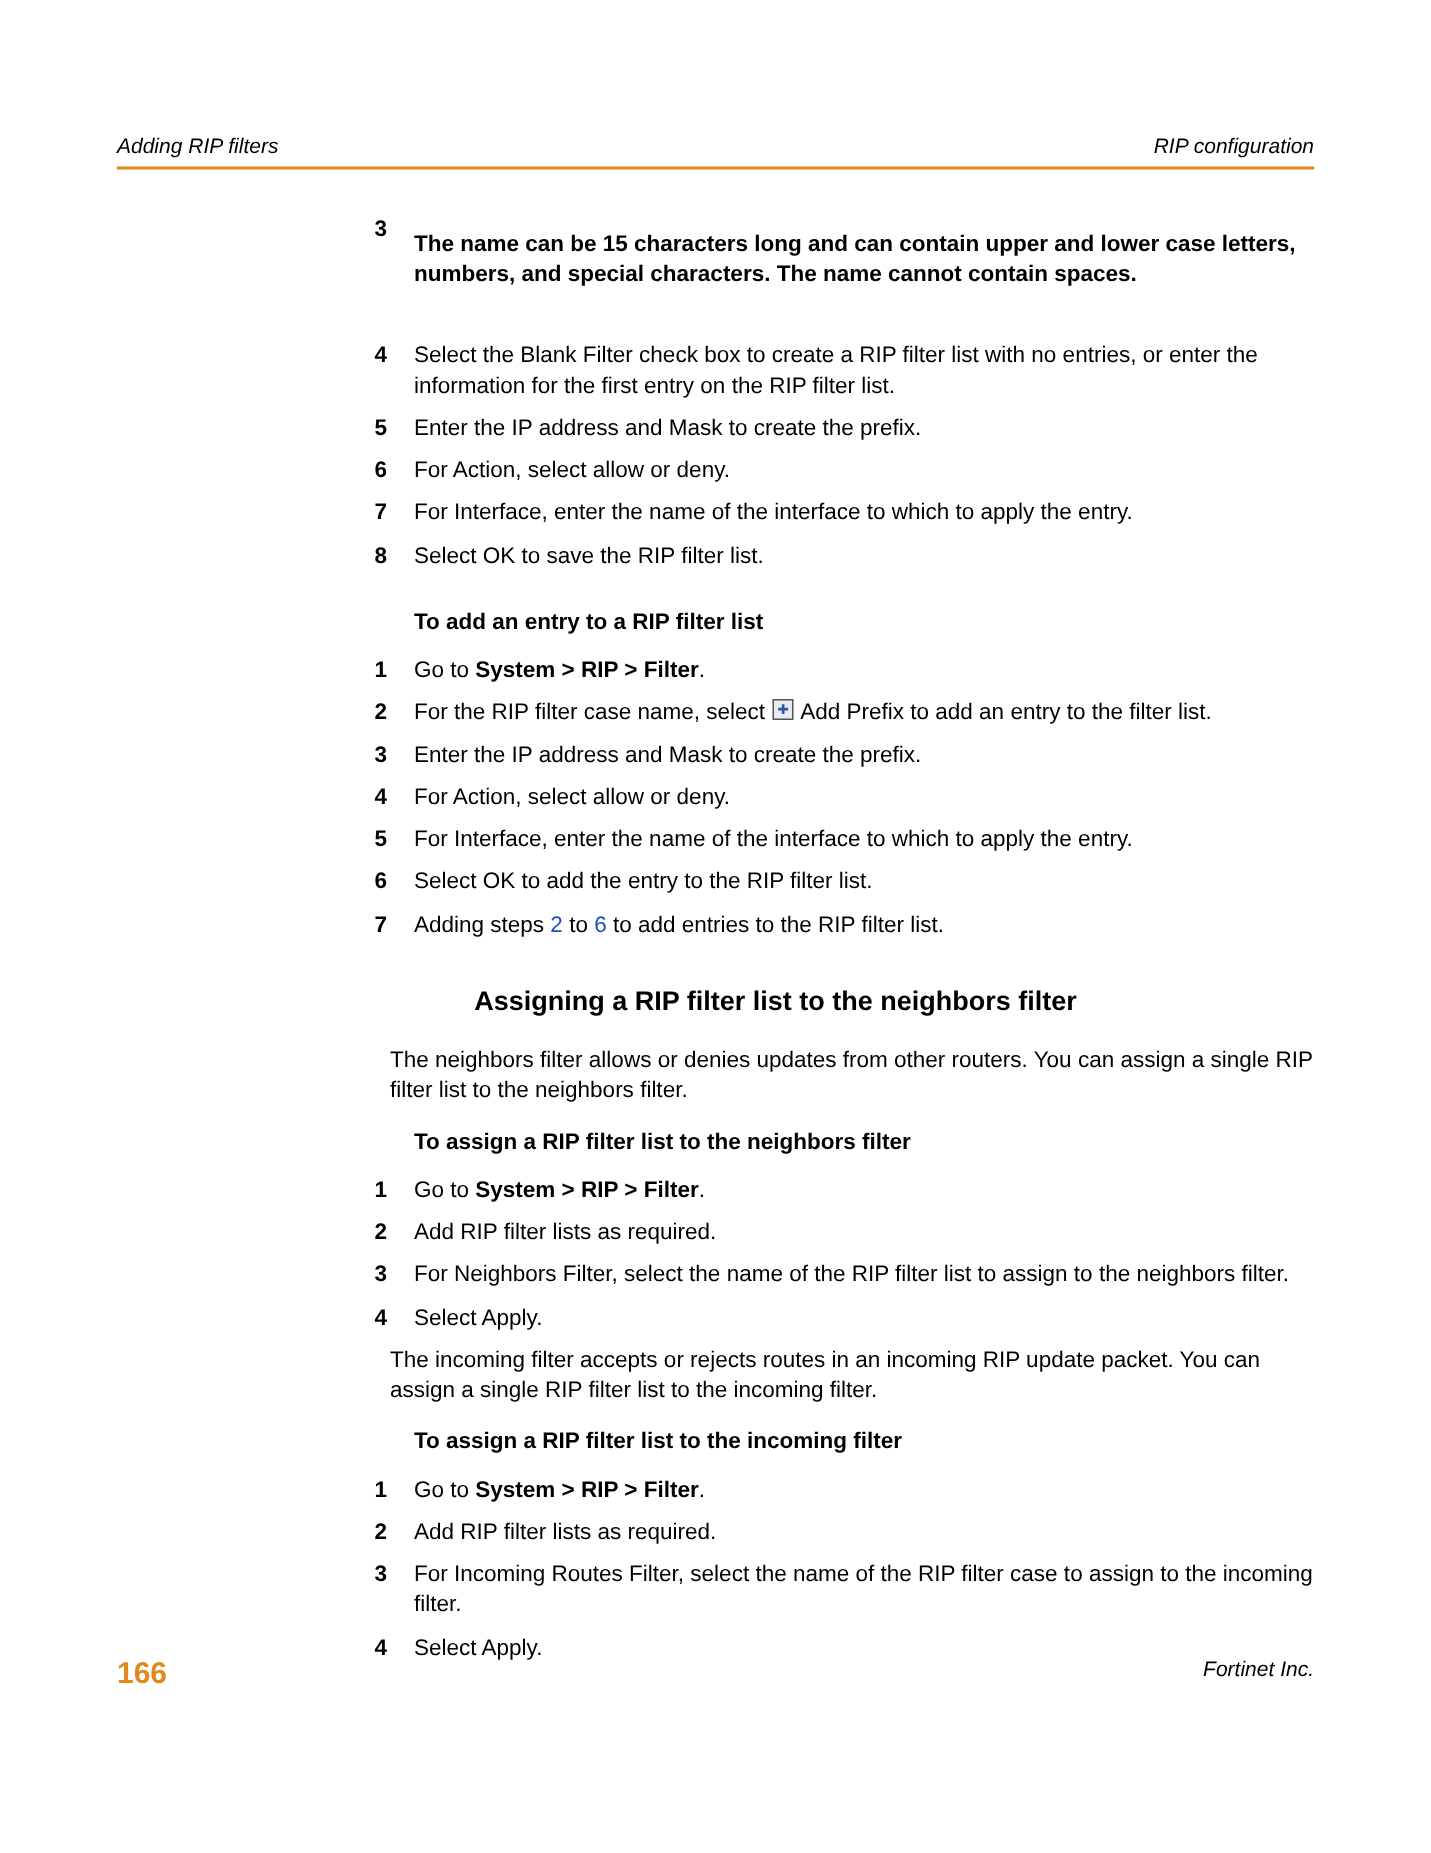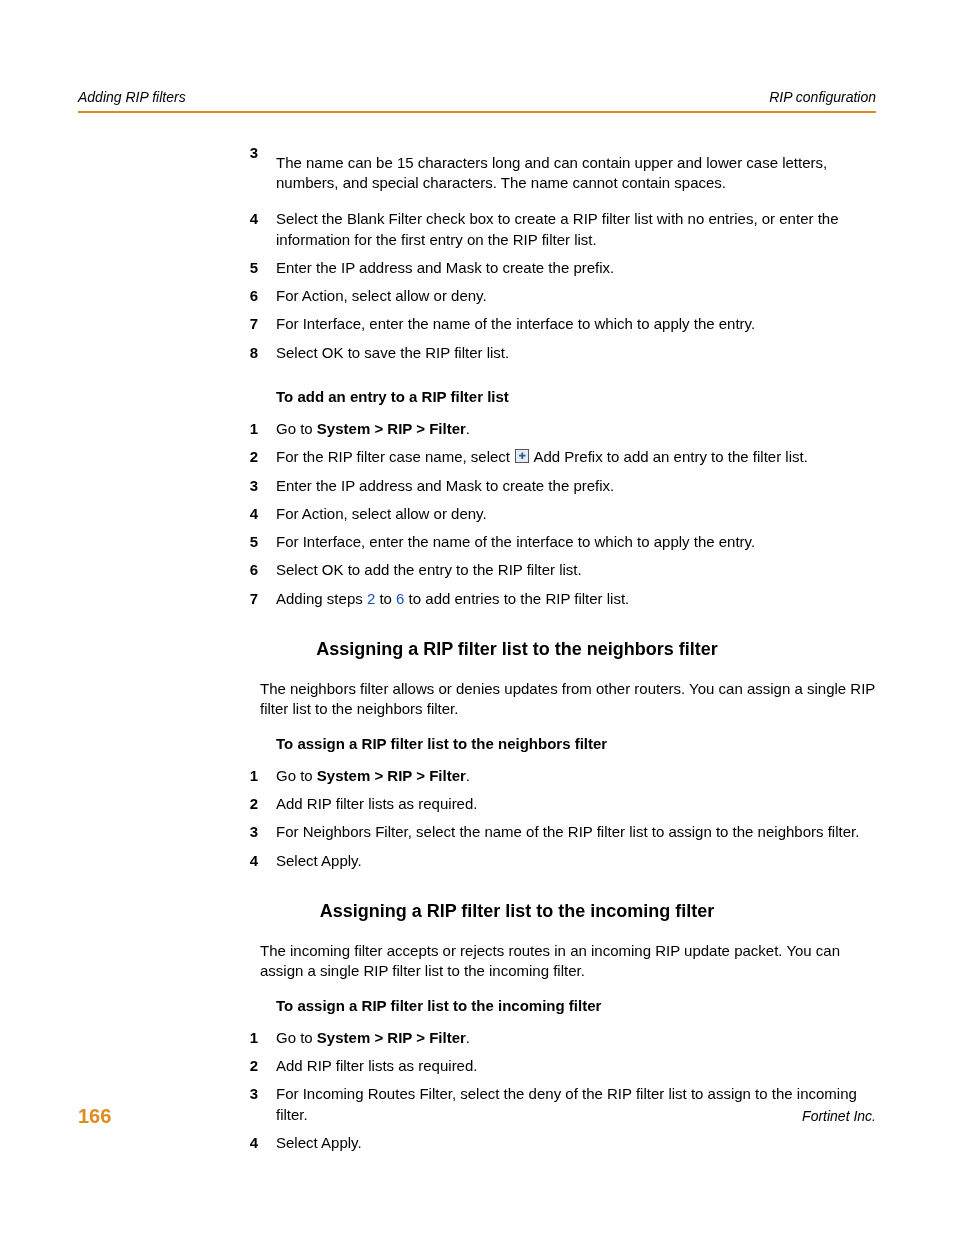--- a/index.html
+++ b/index.html
@@ -45,21 +45,22 @@
     flex-shrink: 0;
     padding-right: 18px;
     box-sizing: border-box;
   }
   .step-text {
     flex: 1;
   }
   .sub-para {
     margin-left: 38px;
     margin-top: 6px;
-    margin-bottom: 8px;
+    margin-bottom: 26px;
+    font-weight: bold;
   }
   .bold-heading {
     font-weight: bold;
     margin-left: 38px;
     margin-top: 24px;
     margin-bottom: 12px;
   }
   .section-heading {
     font-size: 18px;
     font-weight: bold;
@@ -92,21 +93,21 @@
     color: #2a5a9e;
     font-style: normal;
   }
   .footer {
     position: absolute;
     bottom: 72px;
     left: 78px;
     right: 78px;
     display: flex;
     justify-content: space-between;
-    align-items: center;
+    align-items: flex-start;
   }
   .page-num {
     color: #e08a1e;
     font-weight: bold;
     font-size: 20px;
   }
   .footer-right {
     font-style: italic;
     font-size: 14px;
   }
@@ -203,37 +204,36 @@
     </div>
     <div class="step-row">
       <div class="step-num">3</div>
       <div class="step-text">For Neighbors Filter, select the name of the RIP filter list to assign to the neighbors filter.</div>
     </div>
     <div class="step-row">
       <div class="step-num">4</div>
       <div class="step-text">Select Apply.</div>
     </div>
 
-    <div class="section-heading">Assigning a RIP filter list to the incoming filter</div>
     <div class="intro-para">The incoming filter accepts or rejects routes in an incoming RIP update packet. You can assign a single RIP filter list to the incoming filter.</div>
     <div class="bold-heading" style="margin-top:14px;">To assign a RIP filter list to the incoming filter</div>
 
     <div class="step-row">
       <div class="step-num">1</div>
       <div class="step-text">
         <span>Go to </span><span class="bold">System &gt; RIP &gt; Filter</span><span>.</span>
       </div>
     </div>
     <div class="step-row">
       <div class="step-num">2</div>
       <div class="step-text">Add RIP filter lists as required.</div>
     </div>
     <div class="step-row">
       <div class="step-num">3</div>
-      <div class="step-text">For Incoming Routes Filter, select the deny of the RIP filter list to assign to the incoming filter.</div>
+      <div class="step-text">For Incoming Routes Filter, select the name of the RIP filter case to assign to the incoming filter.</div>
     </div>
     <div class="step-row">
       <div class="step-num">4</div>
       <div class="step-text">Select Apply.</div>
     </div>
 
   </div>
 
   <div class="footer">
     <span class="page-num">166</span>

